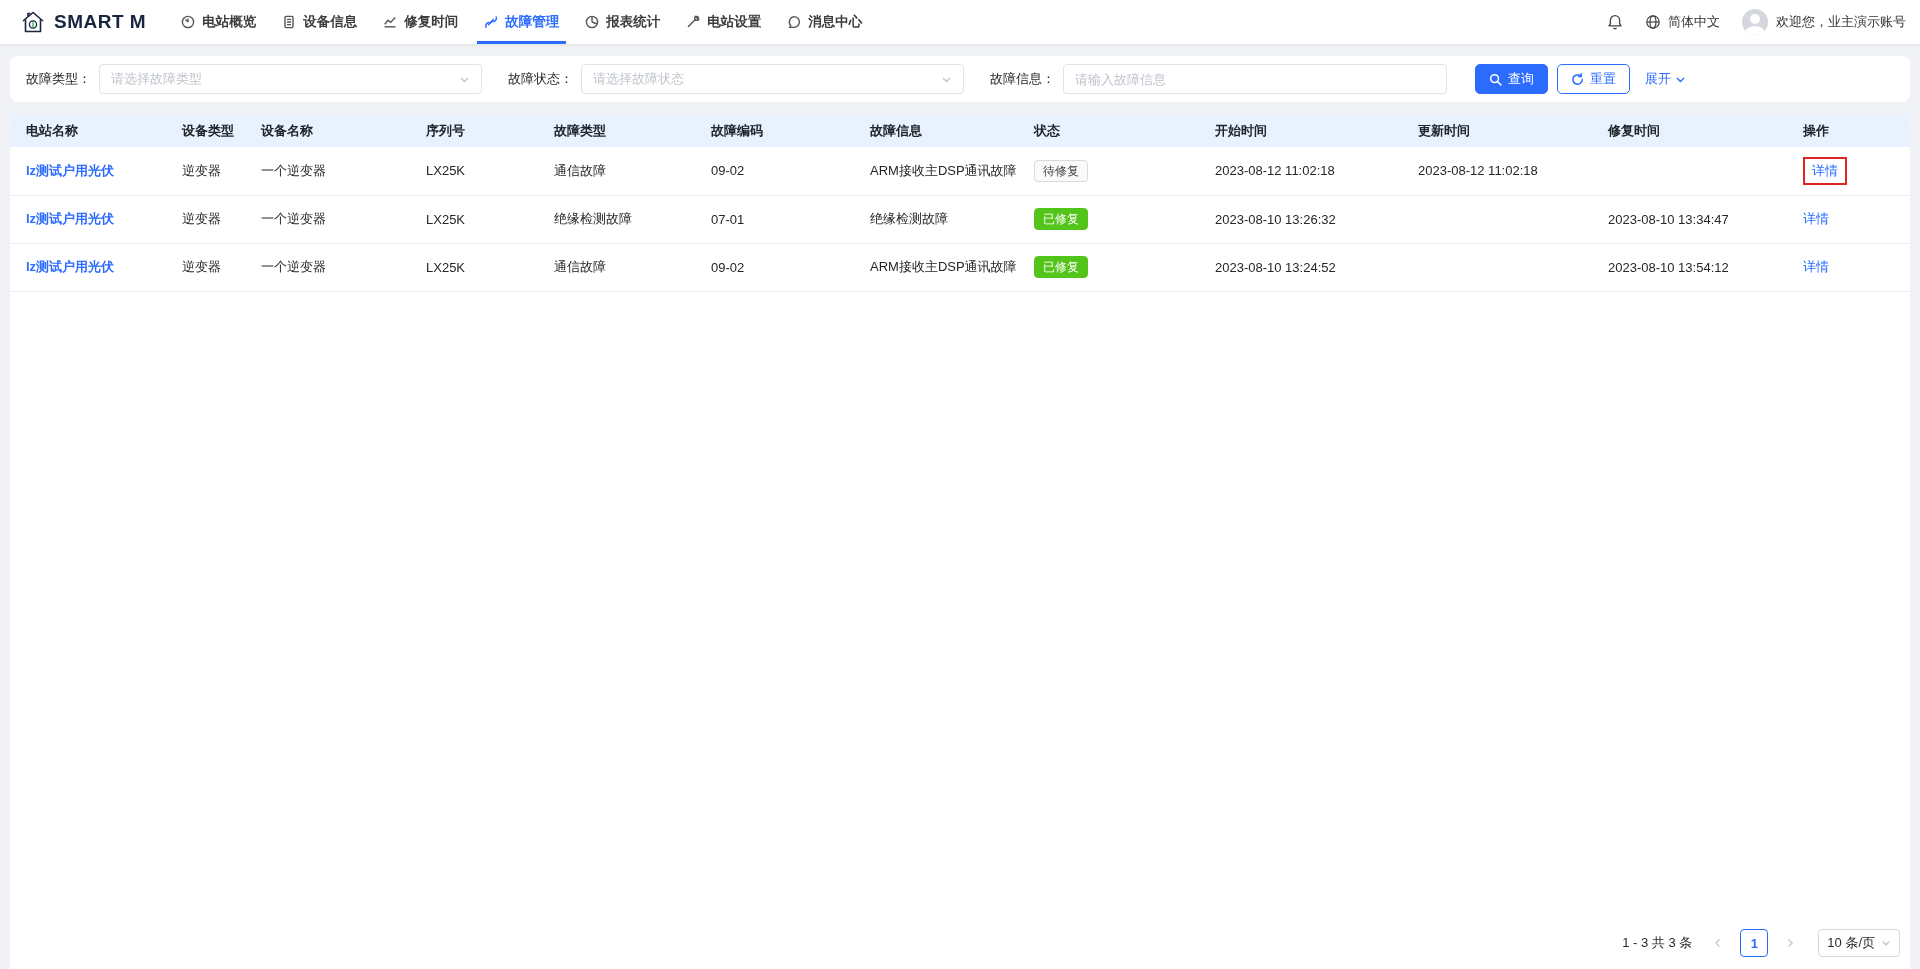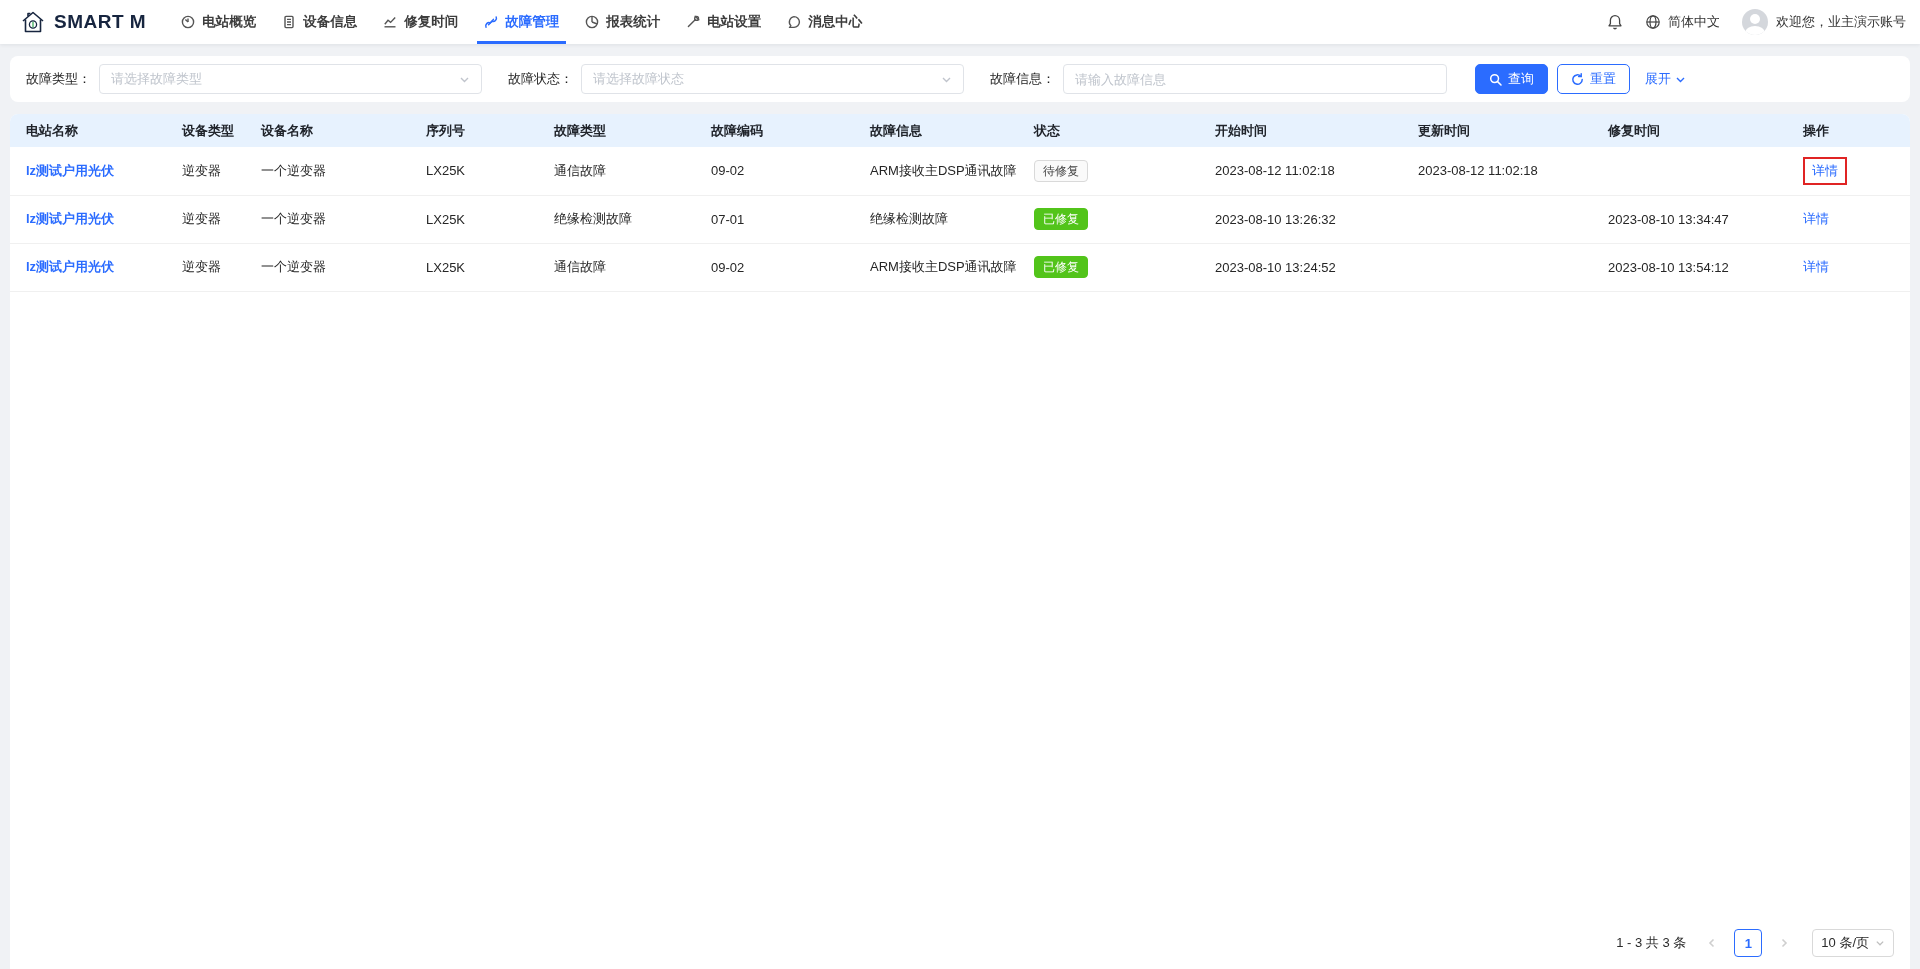--- a/index.html
+++ b/index.html
@@ -76,21 +76,21 @@
   }
   .station-link { color:var(--accent); font-weight:600; cursor:pointer; text-decoration:none; }
   .action-link { color:var(--accent); cursor:pointer; text-decoration:none; }
   .tag { display:inline-block; padding:3px 8px; border-radius:4px; font-size:12px; line-height:1.2; }
   .tag-pending { background:#fafafa; border:1px solid #d9d9d9; color:#454545; }
   .tag-repaired { background:#52c41a; border:1px solid #52c41a; color:#fff; }
   .action-highlight { display:inline-block; border:2px solid #e02424; padding:3px 7px; }
 
   
   .pagination {
-    position:absolute; right:16px; bottom:12px; display:flex; align-items:center; gap:8px; color:#2b2b2b;
+    position:absolute; right:10px; bottom:12px; display:flex; align-items:center; gap:8px; color:#2b2b2b;
   }
   .pg-total { margin-right:4px; }
   .pg-btn {
     width:28px; height:28px; border-radius:4px; display:flex; align-items:center; justify-content:center;
     cursor:default; background:transparent;
   }
   .pg-page {
     width:28px; height:28px; border:1px solid var(--accent); color:var(--accent); border-radius:4px;
     display:flex; align-items:center; justify-content:center; background:#fff; cursor:pointer; font-weight:600;
   }

